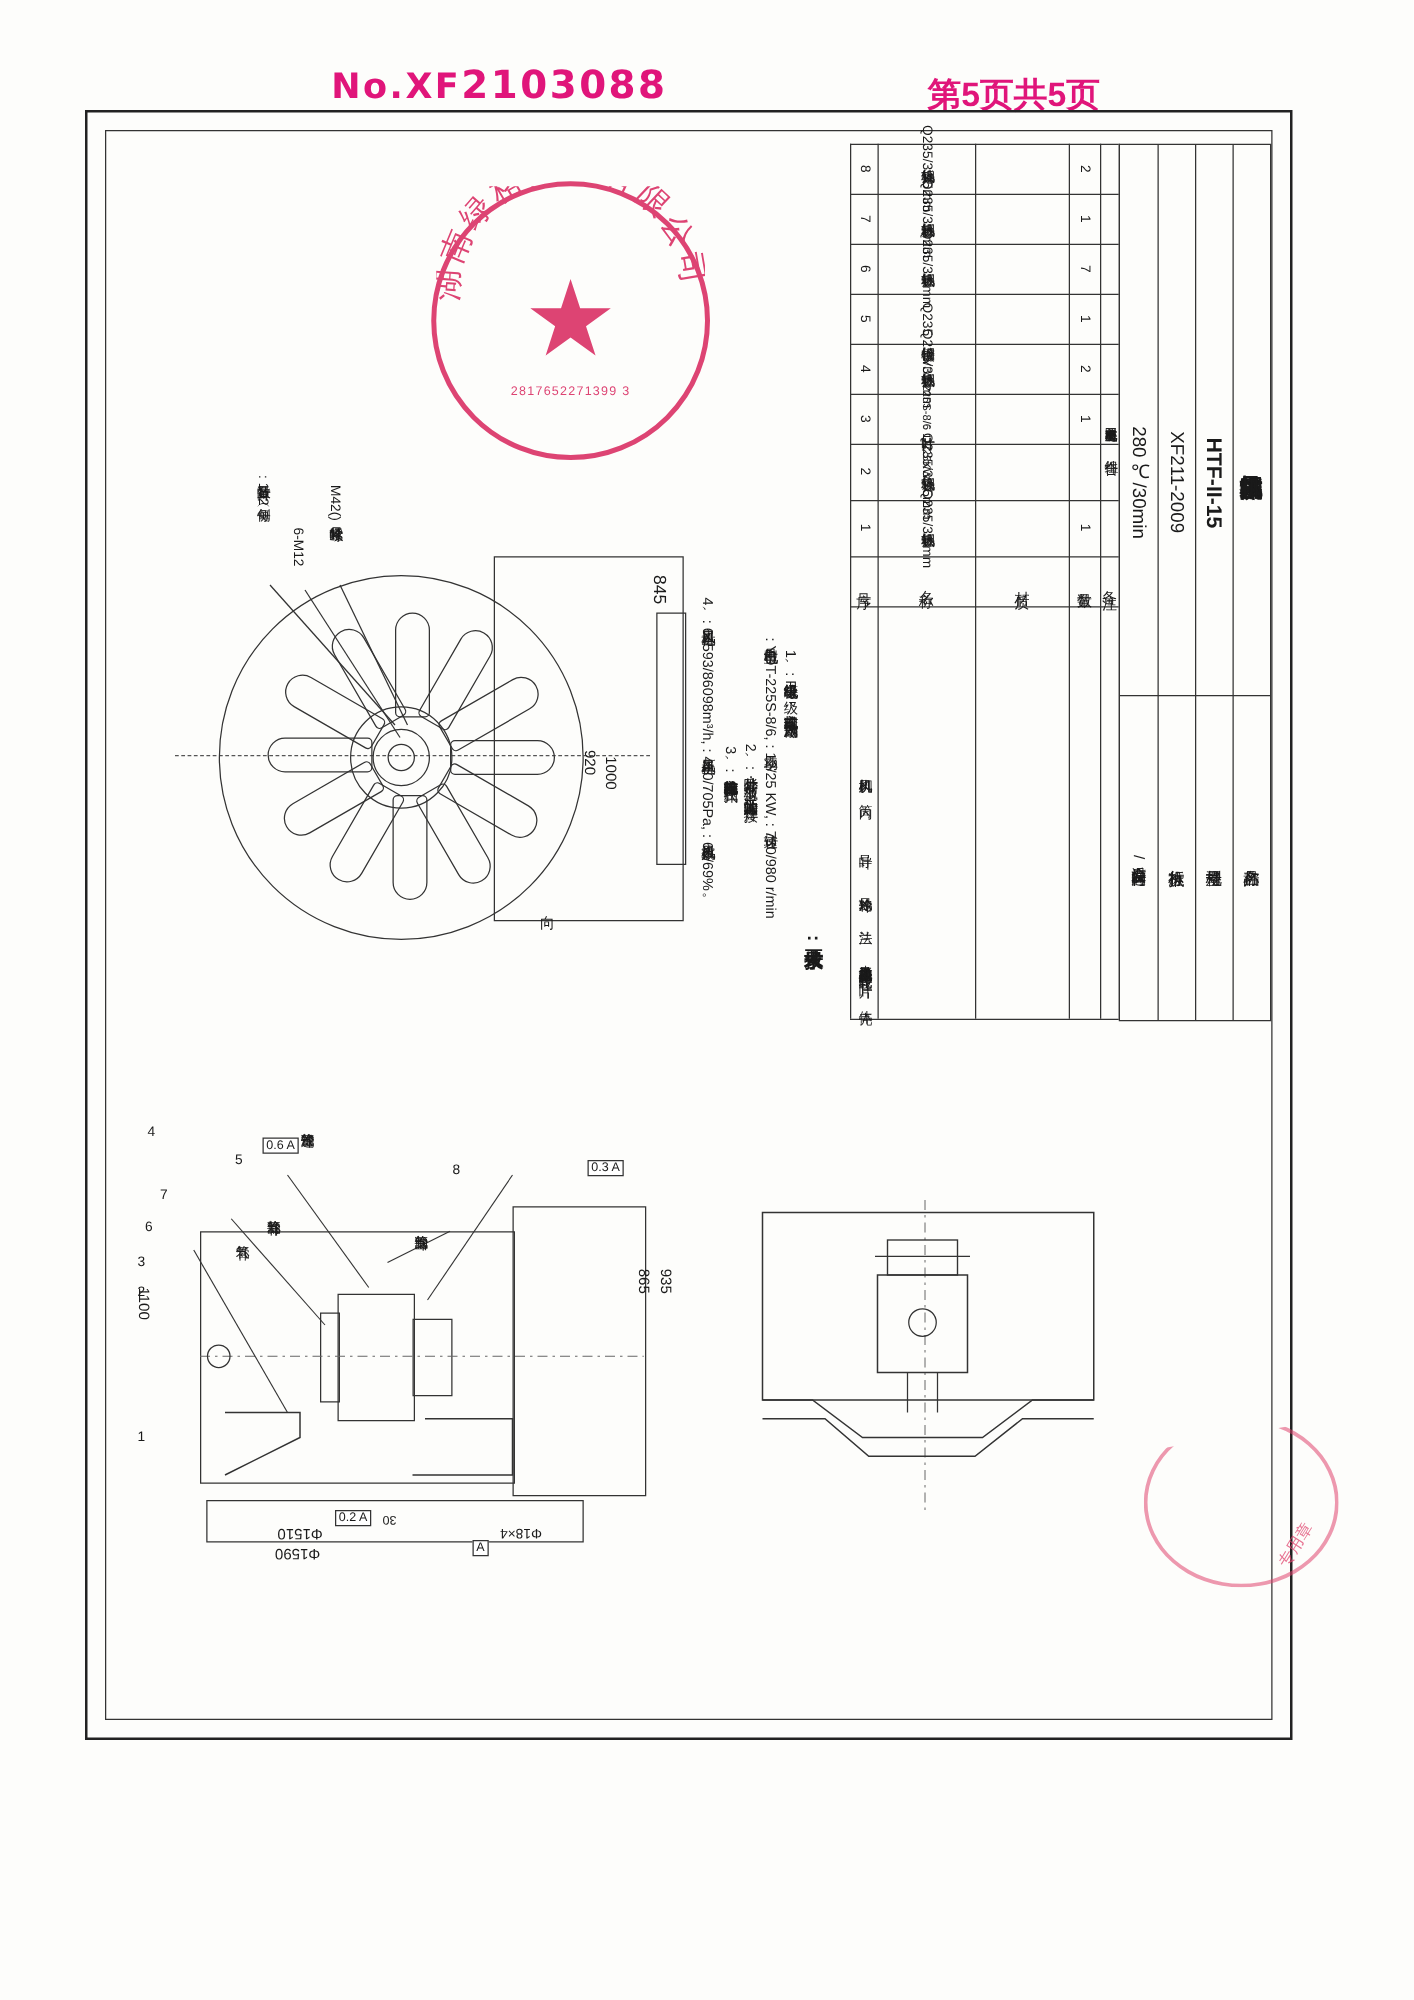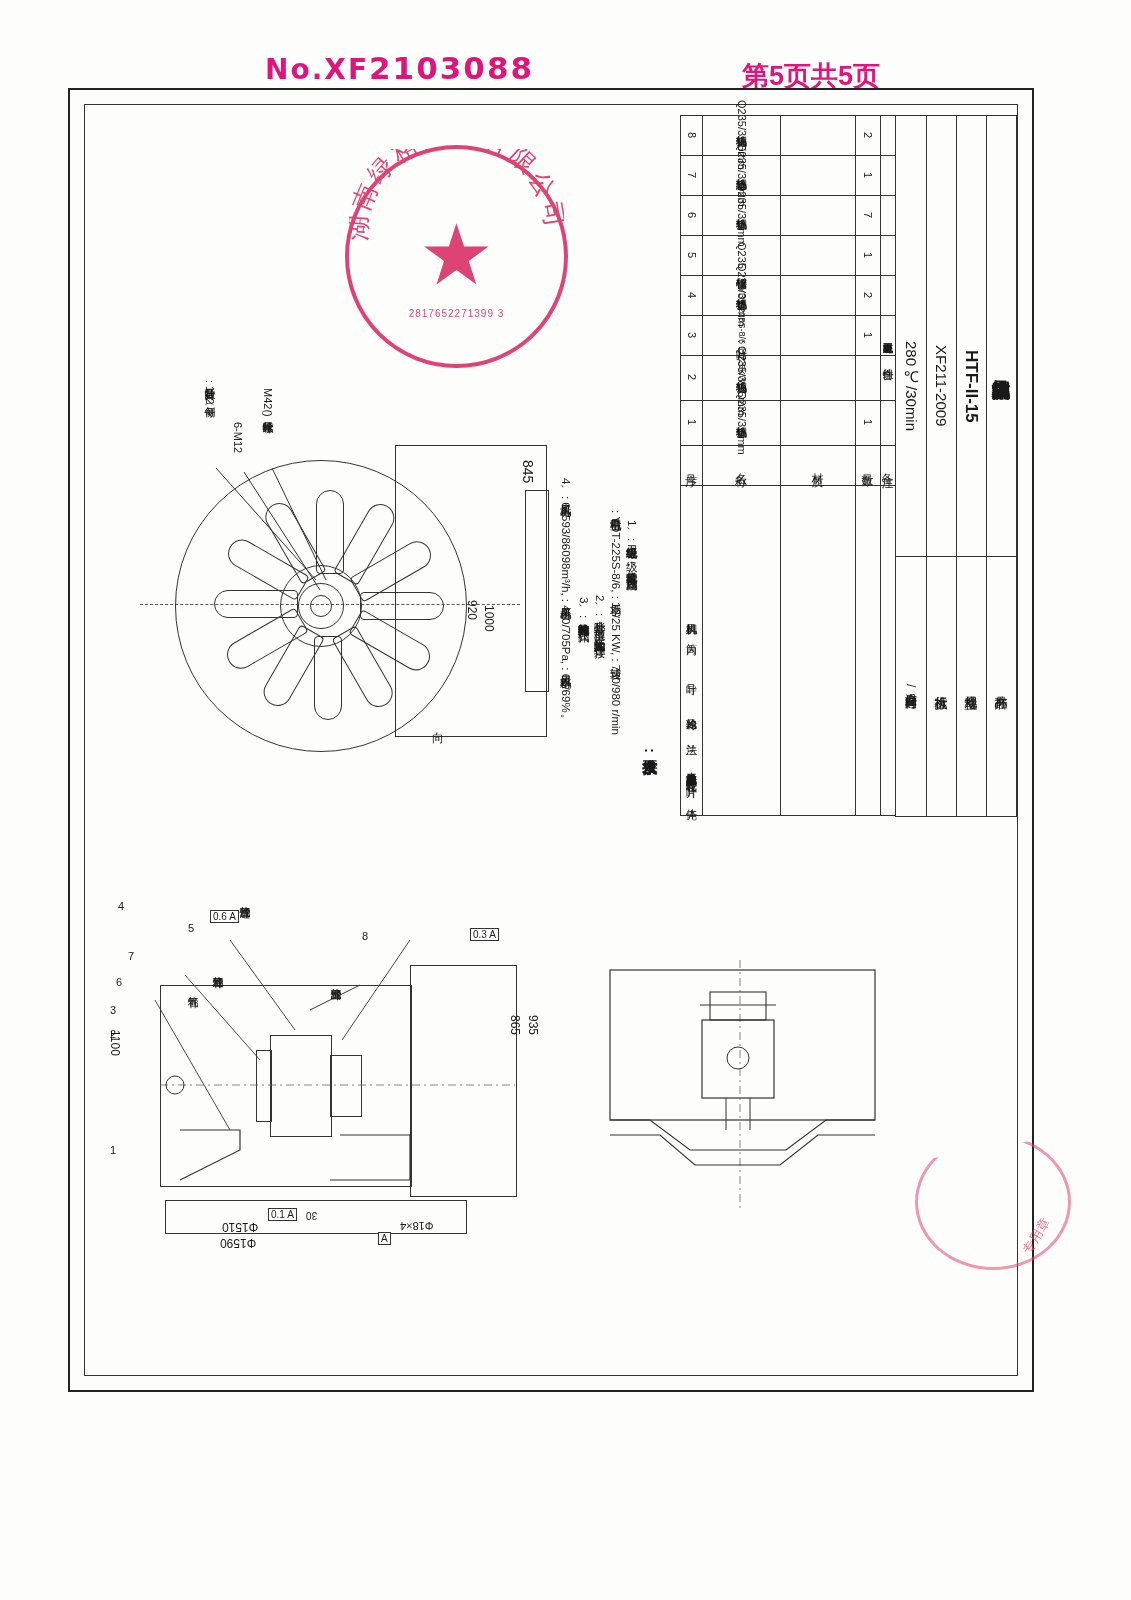--- a/index.html
+++ b/index.html
@@ -477,21 +477,21 @@
     <div class="sv-label" style="left:78px;top:42px;">5</div>
     <div class="sv-label" style="left:18px;top:70px;">7</div>
     <div class="sv-label" style="left:6px;top:96px;">6</div>
     <div class="sv-label" style="left:0px;top:124px;">3</div>
     <div class="sv-label" style="left:0px;top:148px;">2</div>
     <div class="sv-label" style="left:0px;top:264px;">1</div>
     <div class="sv-label" style="left:252px;top:50px;">8</div>
 
     <div class="tol" style="left:100px;top:30px;">0.6 A</div>
     <div class="tol" style="left:360px;top:48px;">0.3 A</div>
-    <div class="tol" style="left:158px;top:328px;">0.1 A</div>
+    <div class="tol" style="left:158px;top:328px;">0.2 A</div>
     <div class="tol" style="left:268px;top:352px;">A</div>
   </div>
 
   <div class="rearview">
     <svg style="position:absolute;left:0;top:0;width:330px;height:250px">
       <line x1="150" y1="0" x2="150" y2="250" stroke="#666" stroke-width="0.8" stroke-dasharray="8,4,2,4"></line>
       <rect x="20" y="10" width="265" height="150" fill="none" stroke="#333" stroke-width="1.2"></rect>
       <rect x="112" y="60" width="72" height="78" fill="none" stroke="#333" stroke-width="1.2"></rect>
       <rect x="120" y="32" width="56" height="28" fill="none" stroke="#333" stroke-width="1.1"></rect>
       <circle cx="148" cy="98" r="11" fill="none" stroke="#333" stroke-width="1"></circle>

